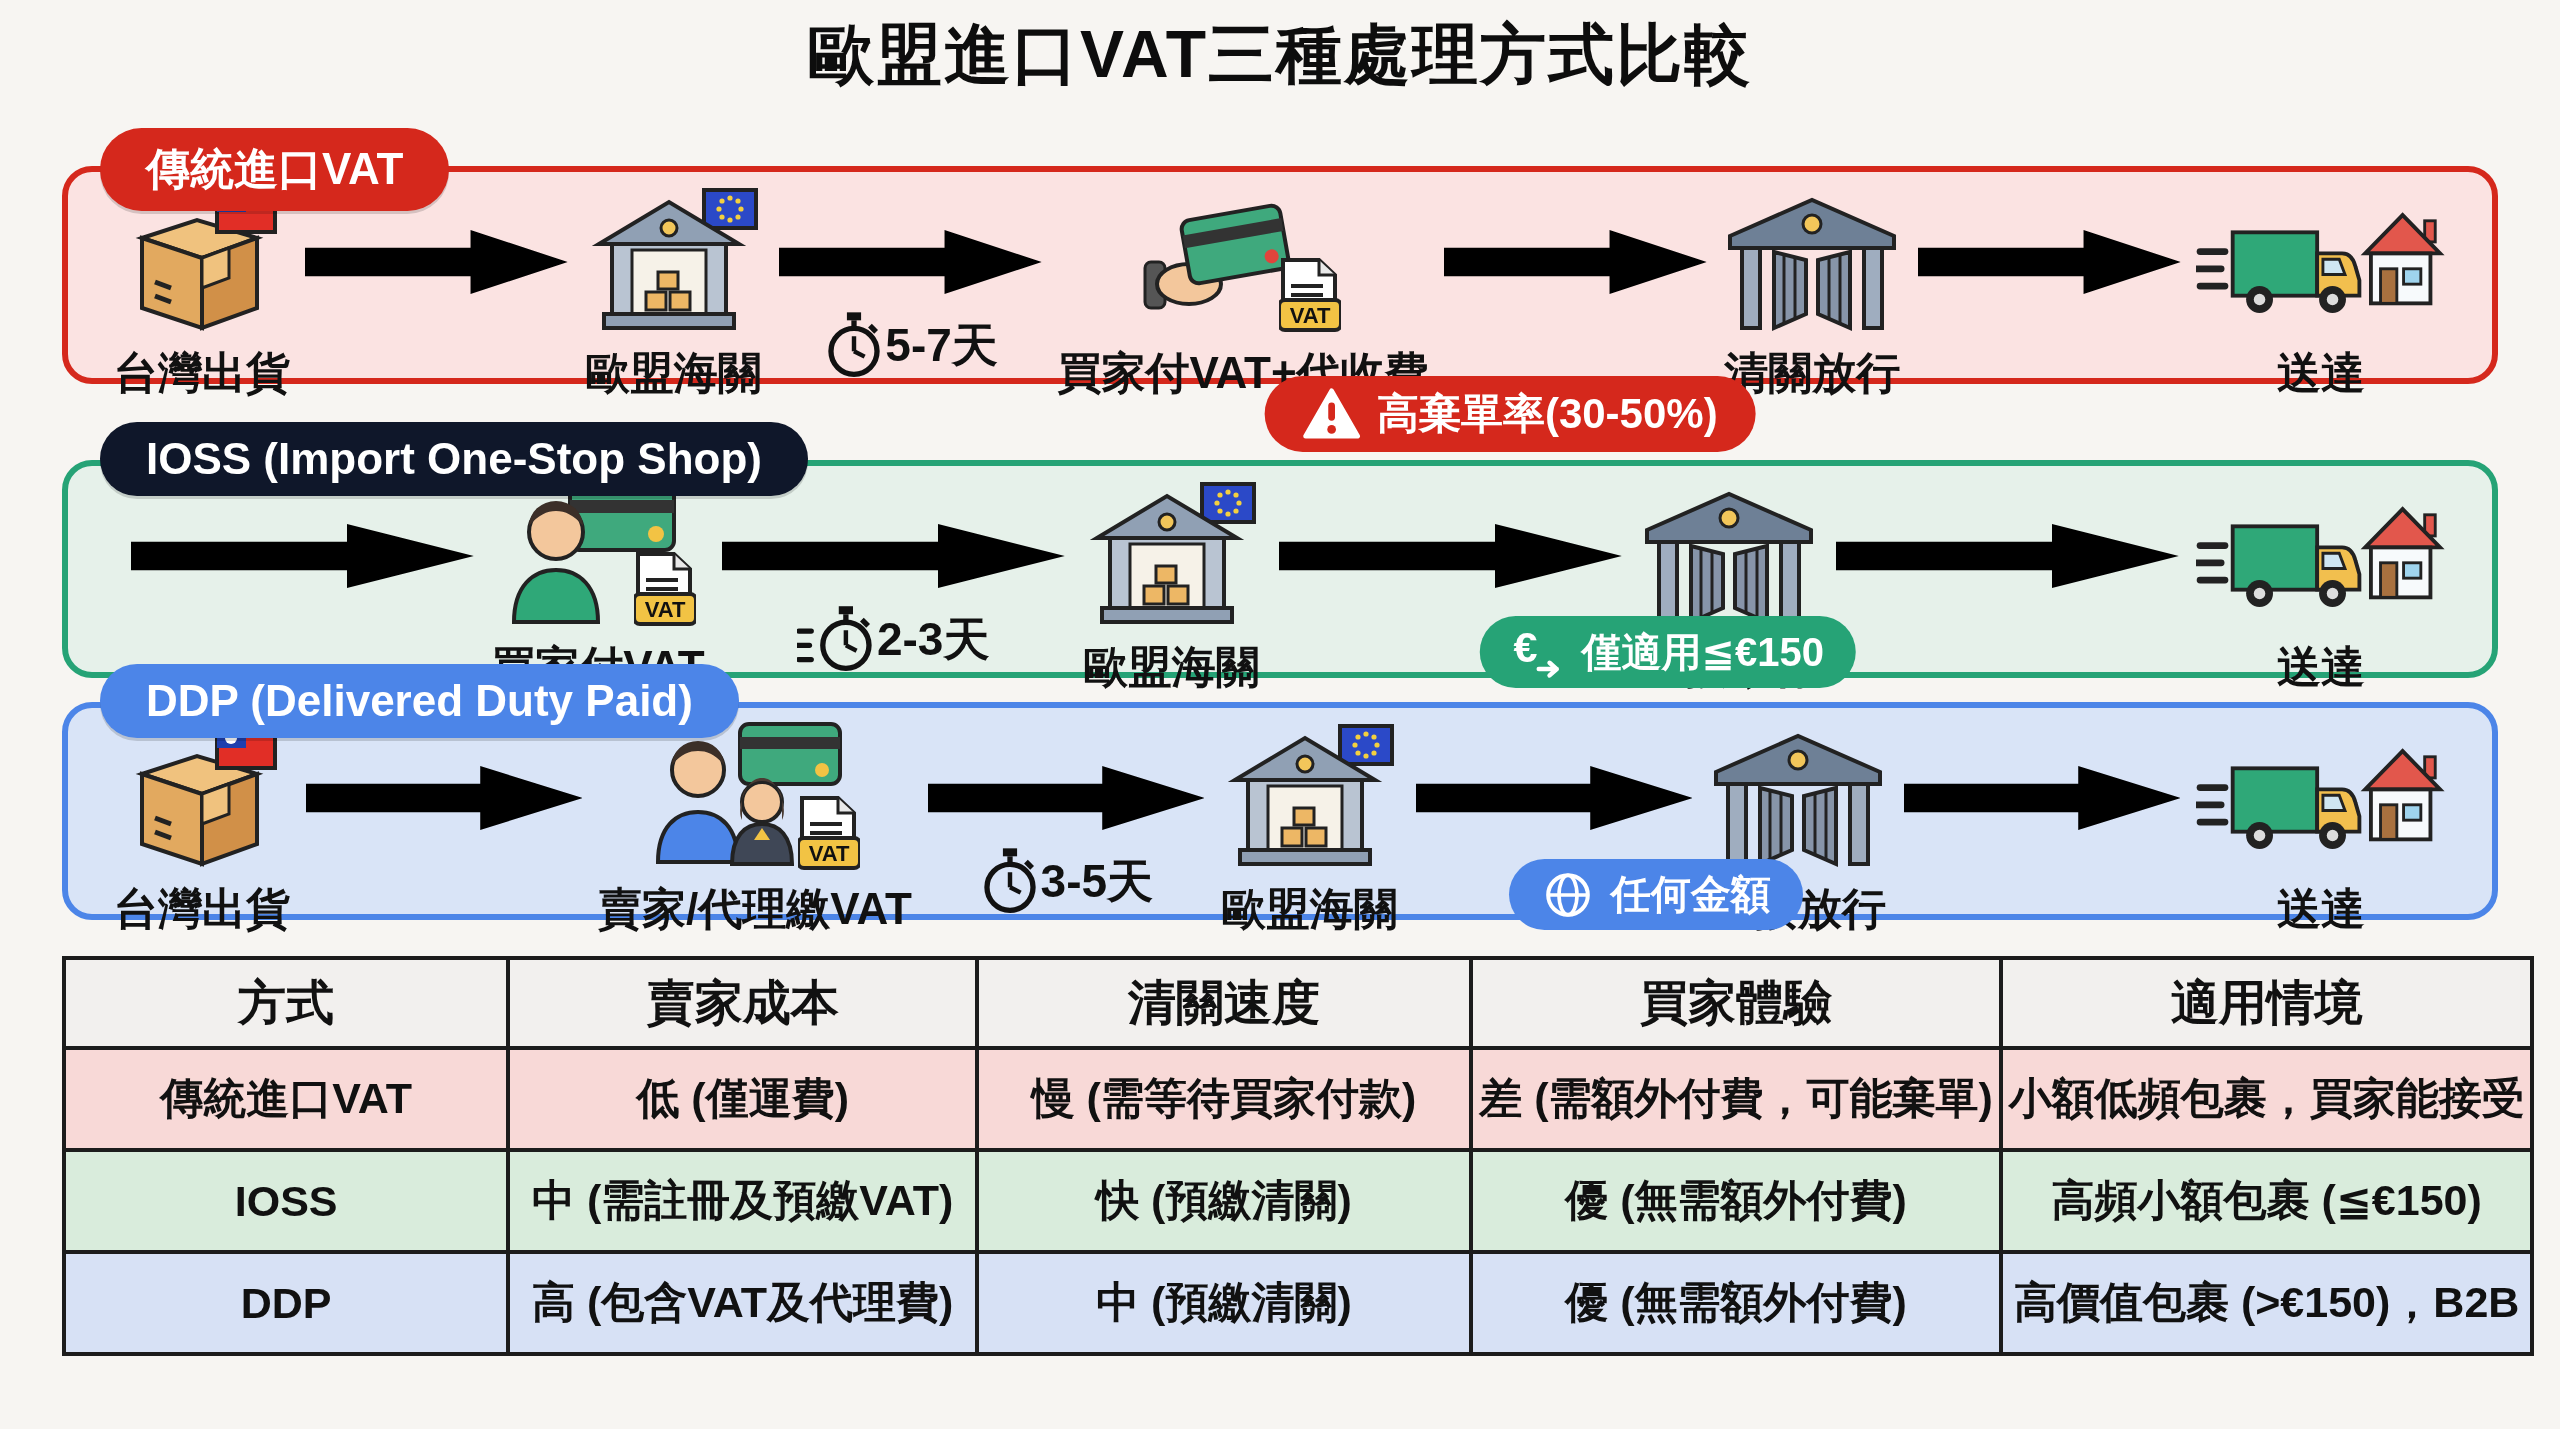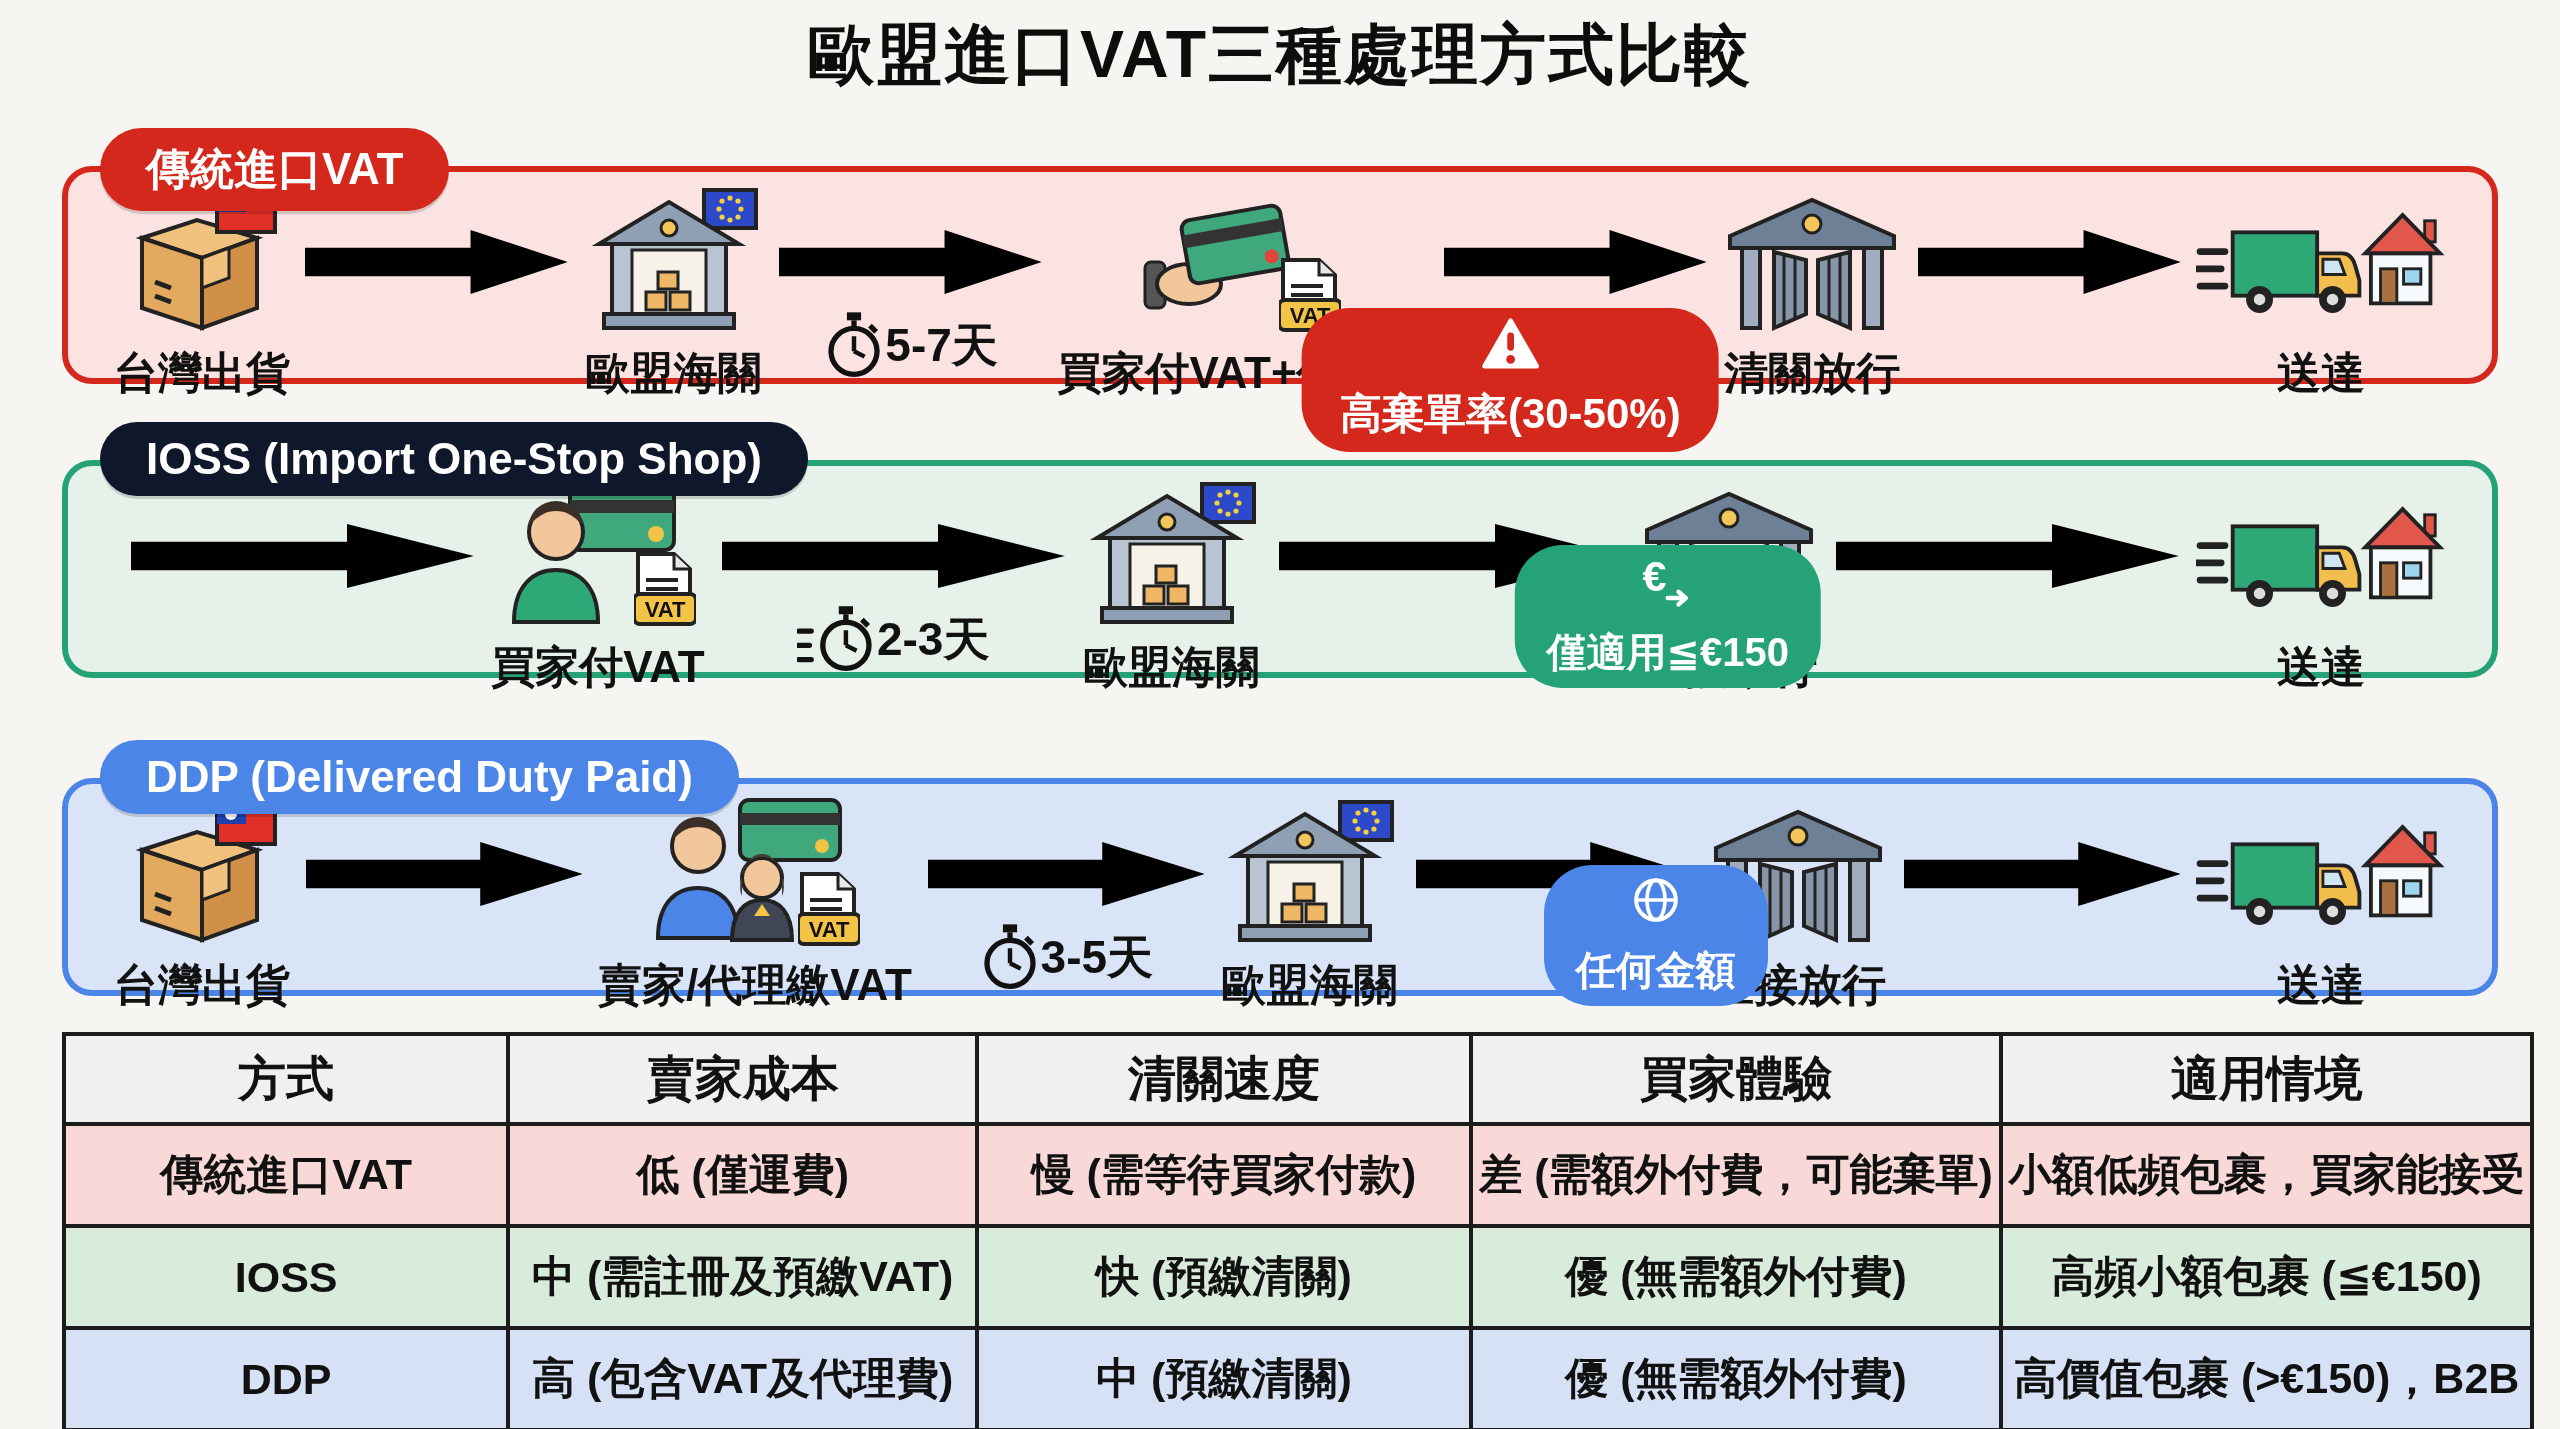--- a/index.html
+++ b/index.html
@@ -9,21 +9,21 @@
 
   .title { text-align: center; margin-top: 10px; font-size: 66px;
     font-weight: 900; letter-spacing: 2px; color: #0d0d0d; }
 
   
   .panel { position: relative; margin: 66px 62px 0; height: 218px;
     border-radius: 30px; display: flex; align-items: flex-start;
     padding: 14px 46px 0; }
   .panel.t-red   { background: #fbe3e2; border: 6px solid #d5281c; }
   .panel.t-green { background: #e6f1ea; border: 6px solid #26a376; margin-top: 76px; }
-  .panel.t-blue  { background: #d9e4f7; border: 6px solid #4c85e8; margin-top: 100px; }
+  .panel.t-blue  { background: #d9e4f7; border: 6px solid #4c85e8; margin-top: 24px; }
 
   .badge { position: absolute; top: -44px; left: 32px; z-index: 4;
     color: #fff; font-size: 44px; font-weight: 800; white-space: nowrap;
     padding: 12px 46px; border-radius: 46px; box-shadow: 0 3px 0 rgba(0,0,0,.15); }
   .t-red  .badge { background: #d5281c; }
   .t-green .badge { background: #0f172a; }
   .t-blue .badge { background: #4c85e8; }
 
   .node { position: relative; display: flex; flex-direction: column;
     align-items: center; flex: 0 0 auto; }
@@ -37,21 +37,21 @@
   .timer { display: flex; align-items: center; margin-top: 16px;
     font-size: 46px; font-weight: 800; white-space: nowrap; }
 
   .ship-tag { position: absolute; left: 120px; top: 96px; z-index: 3;
     background: #2fa878; color: #fff; font-size: 36px; font-weight: 800;
     padding: 8px 26px; border-radius: 34px; white-space: nowrap;
     box-shadow: 0 2px 0 rgba(0,0,0,.15); }
 
   .hang-pill { position: absolute; z-index: 5; display: flex; align-items: center;
     gap: 16px; color: #fff; font-weight: 800; border-radius: 48px;
-    white-space: nowrap; transform: translateX(-50%); flex-direction: column; }
+    white-space: nowrap; transform: translateX(-50%); }
   .warning-pill { background: #d5281c; bottom: -74px; left: 59.5%;
     font-size: 42px; padding: 10px 38px; }
   .ioss-limit { background: #26a376; bottom: -16px; left: 66%;
     font-size: 40px; padding: 8px 32px; }
   .ddp-limit { background: #4c85e8; bottom: -16px; left: 65.5%;
     font-size: 40px; padding: 8px 32px; }
 
   
   table.cmp { border-collapse: collapse; margin: 36px 62px 0; width: 2472px; }
   .cmp th, .cmp td { border: 4px solid #1c1c1c; text-align: center;

